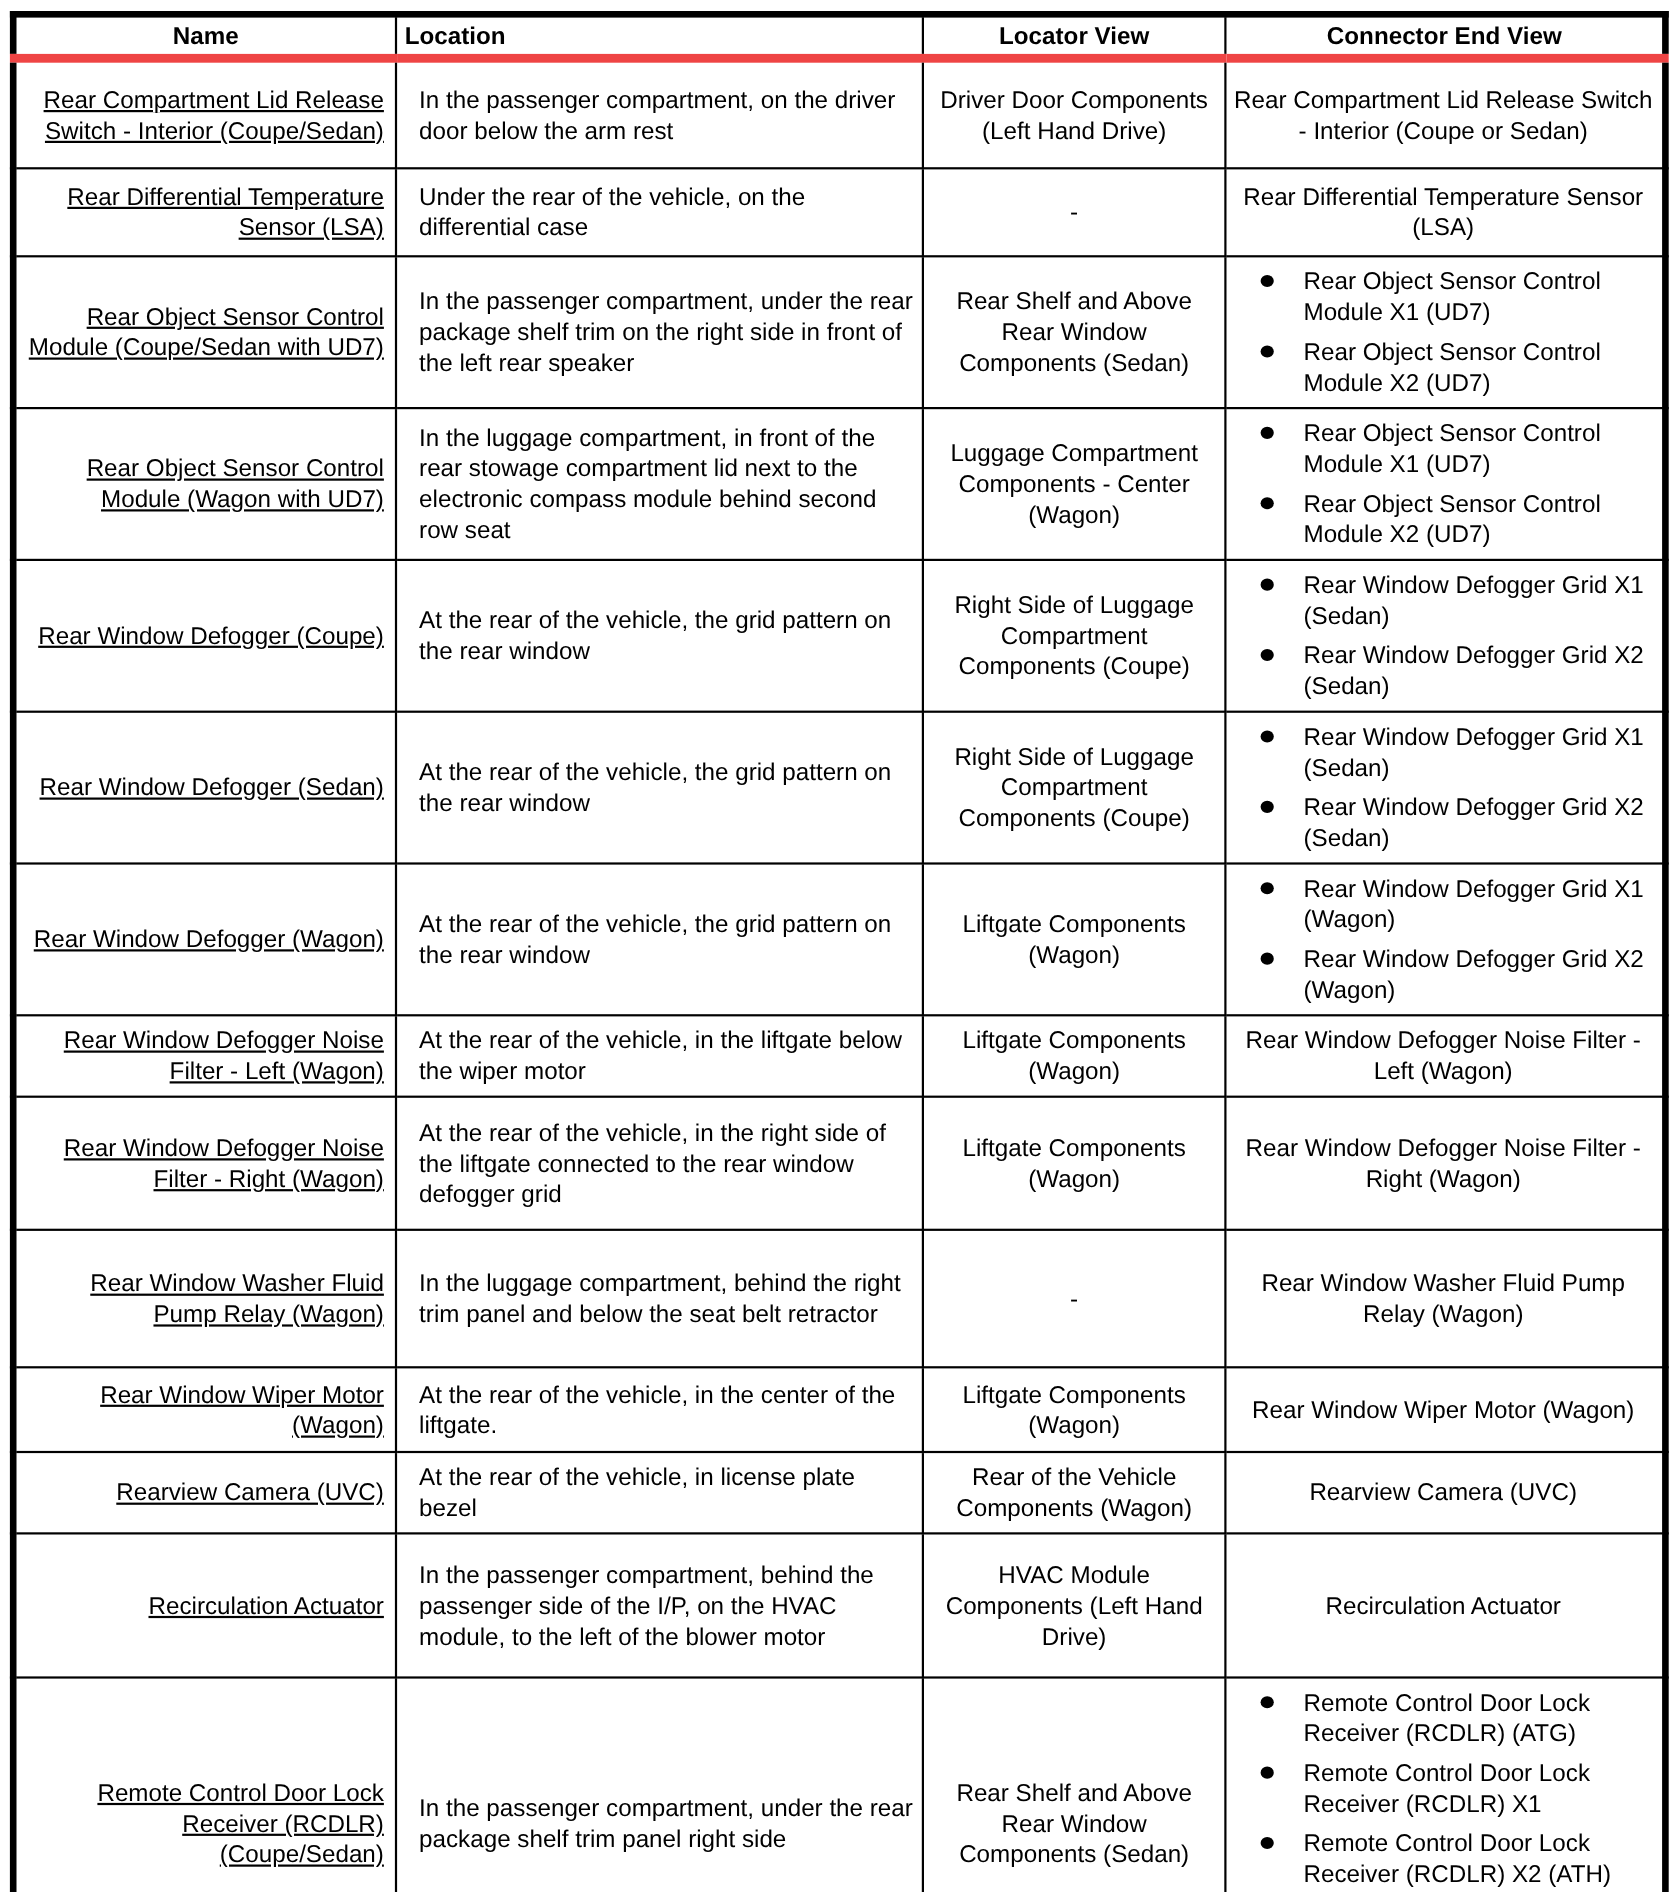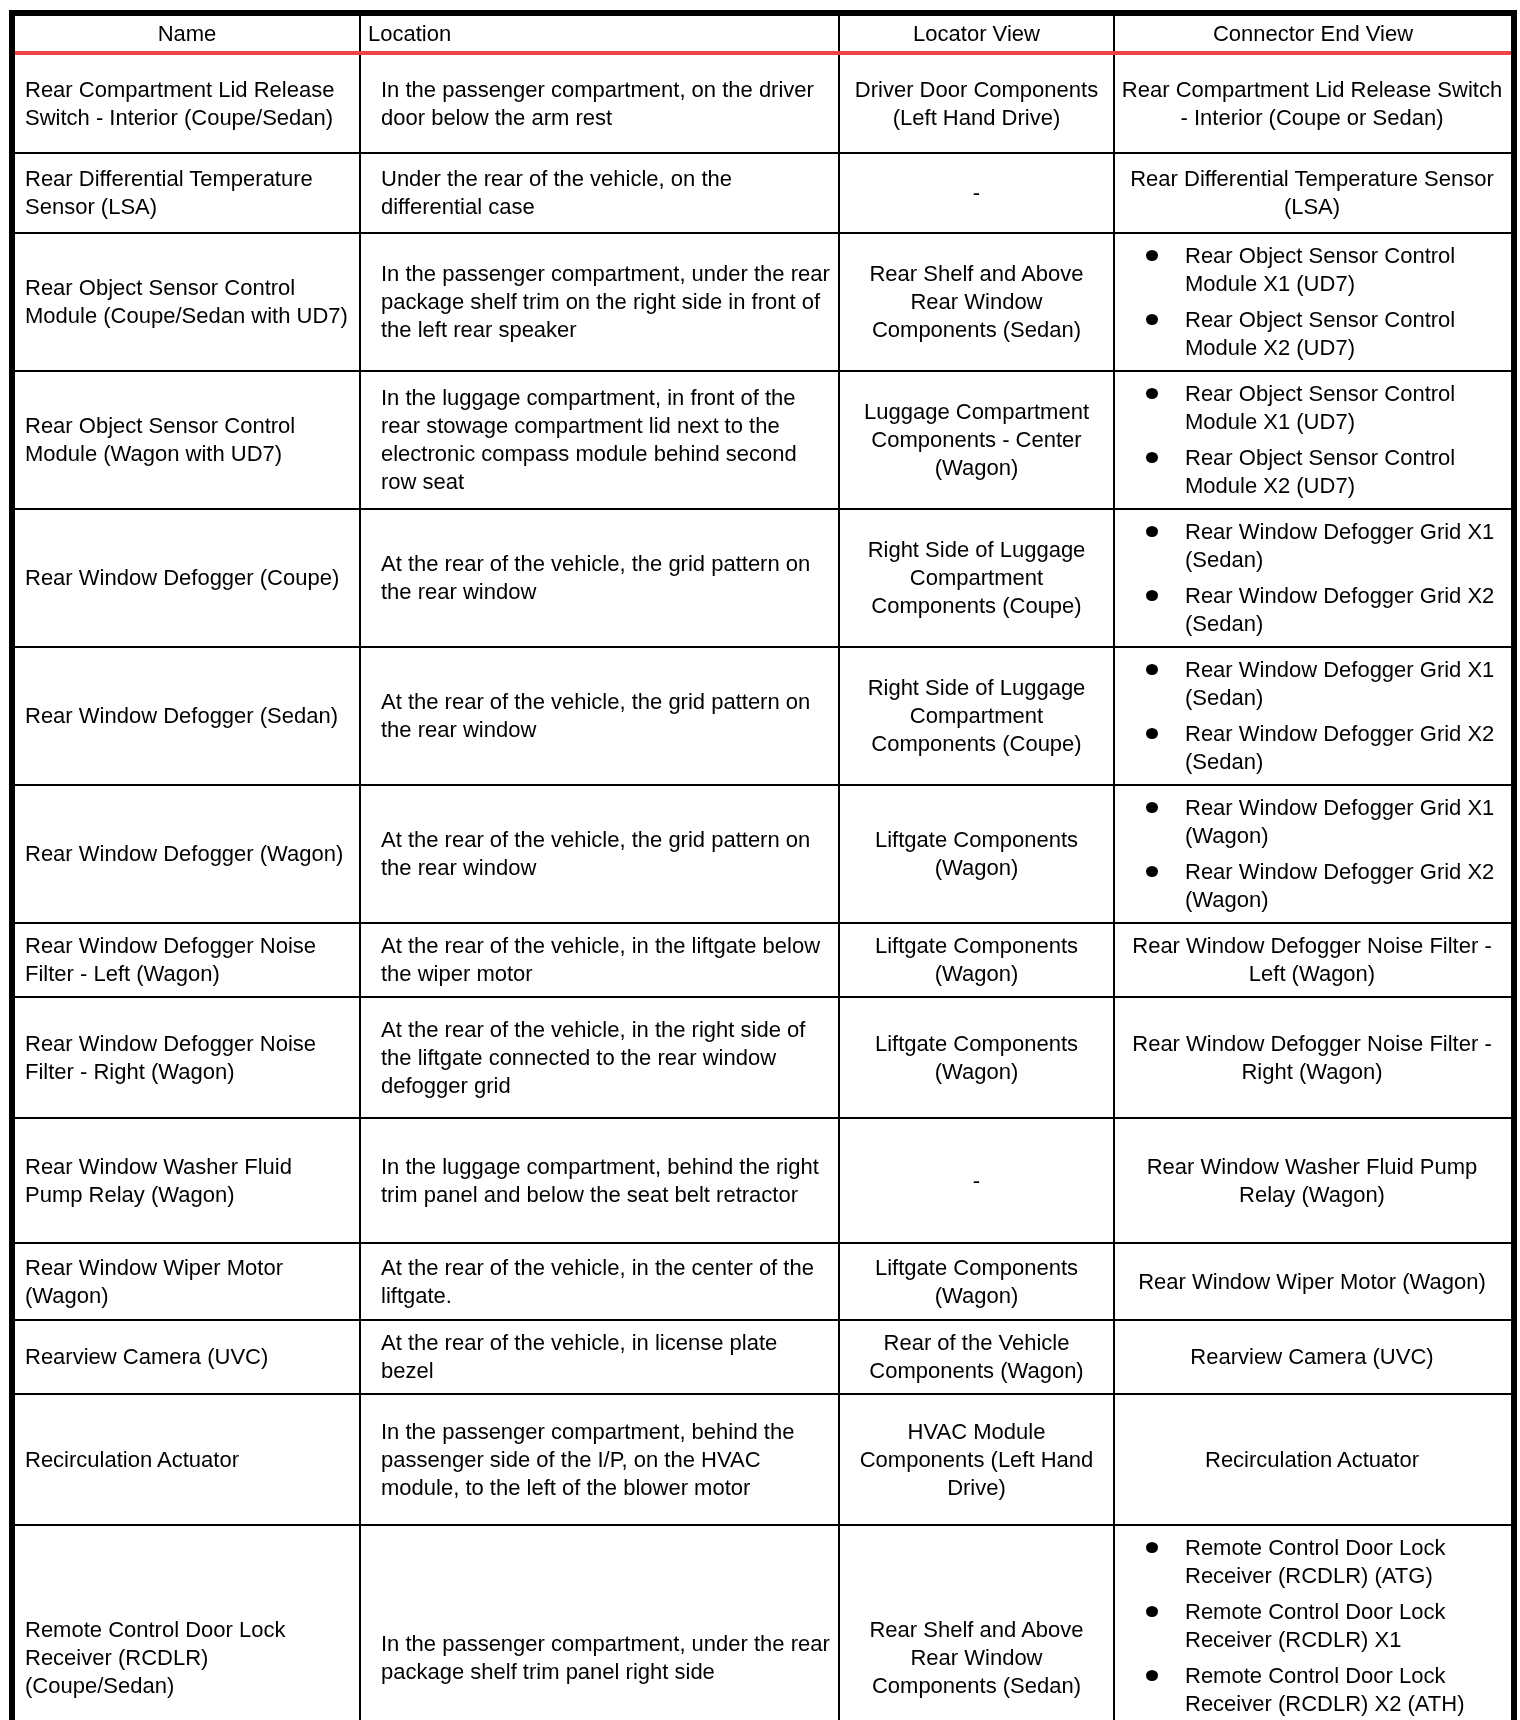--- a/index.html
+++ b/index.html
@@ -30,29 +30,29 @@
   col.col-connector { width: 400px; }
 
   th, td {
     border: 2px solid #000000;
     vertical-align: middle;
     padding: 4px 6px;
     overflow: hidden;
   }
   thead tr { height: 40px; }
   thead th {
-    font-weight: normal;
+    font-weight: bold;
     text-align: center;
-    border-bottom: 4px solid #ef4444;
+    border-bottom: 8px solid #ef4444;
     padding: 2px 6px;
     margin-top: 24px;
   }
   thead th.th-location { text-align: left; padding-left: 7px; }
 
-  td.name-cell      { text-align: left; padding: 4px 10px; }
+  td.name-cell      { text-align: right; padding: 4px 10px; text-decoration: underline; }
   td.location-cell  { text-align: left;   padding: 6px 8px 6px 20px; }
   td.locator-cell   { text-align: center; padding: 4px 8px; }
   td.connector-cell { text-align: center; padding: 8px 8px 8px 6px; }
 
   ul.connector-list {
     list-style: none;
     margin: 0;
     padding: 0 0 0 22px;
     text-align: left;
   }

